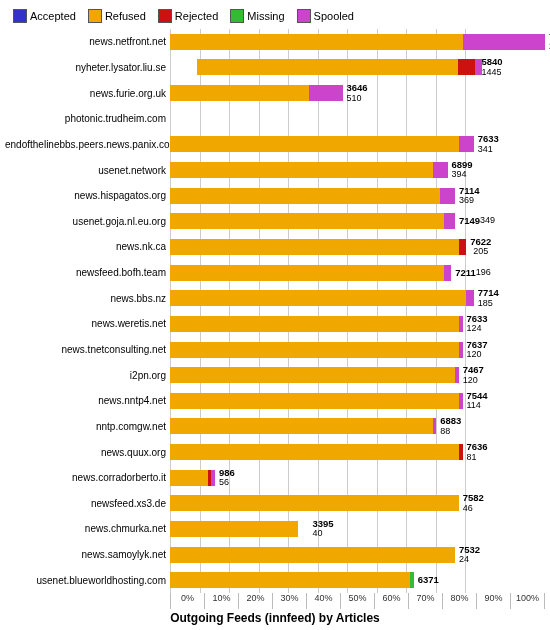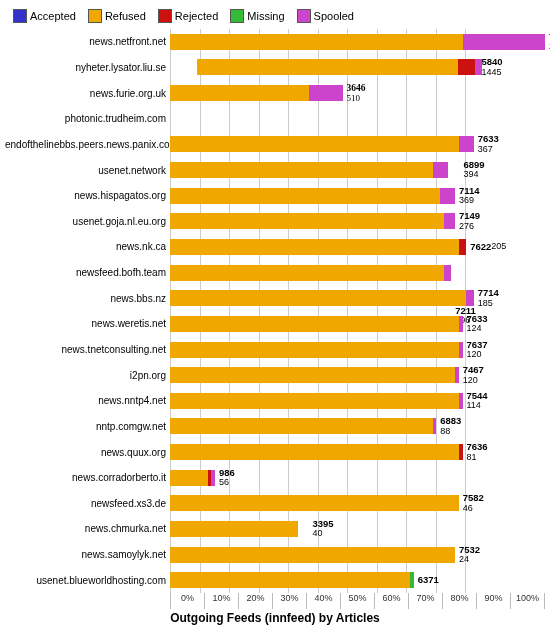--- a/index.html
+++ b/index.html
@@ -186,49 +186,49 @@
               <div class="bar-segment bar-rejected" style="width: 5%;"></div>
               <div class="bar-segment bar-spooled" style="width: 2%;"></div>
               <div style="position: absolute; left: 82.5%; top: 50%; transform: translateY(-50%); display: flex; flex-direction: column; line-height: 1.1; padding-left: 2px;">
                 <span class="val-main">5840</span>
                 <span class="val-sub">1445</span>
               </div>
             </div>
           </div>
           <div class="chart-row">
             <div class="row-label">news.furie.org.uk</div>
-            <div class="bar-area" style="position: relative; font-family: Liberation Serif, serif;">
+            <div class="bar-area" style="position: relative;">
               <div class="bar-segment bar-refused" style="width: 37%;"></div>
               <div class="bar-segment bar-spooled" style="width: 9%;"></div>
               <div style="position: absolute; left: 46.5%; top: 50%; transform: translateY(-50%); display: flex; flex-direction: column; line-height: 1.1; padding-left: 2px;">
                 <span class="val-main">3646</span>
                 <span class="val-sub">510</span>
               </div>
             </div>
           </div>
           <div class="chart-row">
             <div class="row-label">photonic.trudheim.com</div>
           </div>
           <div class="chart-row">
             <div class="row-label">endofthelinebbs.peers.news.panix.com</div>
             <div class="bar-area" style="position: relative;">
               <div class="bar-segment bar-refused" style="width: 77%;"></div>
               <div class="bar-segment bar-spooled" style="width: 4%;"></div>
               <div style="position: absolute; left: 81.5%; top: 50%; transform: translateY(-50%); display: flex; flex-direction: column; line-height: 1.1; padding-left: 2px;">
                 <span class="val-main">7633</span>
-                <span class="val-sub">367</span>
+                <span class="val-sub">341</span>
               </div>
             </div>
           </div>
           <div class="chart-row">
             <div class="row-label">usenet.network</div>
             <div class="bar-area" style="position: relative;">
               <div class="bar-segment bar-refused" style="width: 70%;"></div>
               <div class="bar-segment bar-spooled" style="width: 4%;"></div>
-              <div style="position: absolute; left: 74.5%; top: 50%; transform: translateY(-50%); display: flex; flex-direction: column; line-height: 1.1; padding-left: 14px;">
+              <div style="position: absolute; left: 74.5%; top: 50%; transform: translateY(-50%); display: flex; flex-direction: column; line-height: 1.1; padding-left: 2px;">
                 <span class="val-main">6899</span>
                 <span class="val-sub">394</span>
               </div>
             </div>
           </div>
           <div class="chart-row">
             <div class="row-label">news.hispagatos.org</div>
             <div class="bar-area" style="position: relative;">
               <div class="bar-segment bar-refused" style="width: 72%;"></div>
               <div class="bar-segment bar-spooled" style="width: 4%;"></div>
@@ -236,43 +236,43 @@
                 <span class="val-main">7114</span>
                 <span class="val-sub">369</span>
               </div>
             </div>
           </div>
           <div class="chart-row">
             <div class="row-label">usenet.goja.nl.eu.org</div>
             <div class="bar-area" style="position: relative;">
               <div class="bar-segment bar-refused" style="width: 73%;"></div>
               <div class="bar-segment bar-spooled" style="width: 3%;"></div>
-              <div style="position: absolute; left: 76.5%; top: 50%; transform: translateY(-50%); display: flex; flex-direction: column; line-height: 1.1; padding-left: 2px;">
+              <div style="position: absolute; left: 76.5%; top: 50%; transform: translateY(-50%); display: flex; flex-direction: row; line-height: 1.1; padding-left: 2px;">
                 <span class="val-main">7149</span>
-                <span class="val-sub">276</span>
+                <span class="val-sub">349</span>
               </div>
             </div>
           </div>
           <div class="chart-row">
             <div class="row-label">news.nk.ca</div>
             <div class="bar-area" style="position: relative;">
               <div class="bar-segment bar-refused" style="width: 77%;"></div>
               <div class="bar-segment bar-rejected" style="width: 2%;"></div>
-              <div style="position: absolute; left: 79.5%; top: 50%; transform: translateY(-50%); display: flex; flex-direction: row; line-height: 1.1; padding-left: 2px;">
+              <div style="position: absolute; left: 79.5%; top: 50%; transform: translateY(-50%); display: flex; flex-direction: column; line-height: 1.1; padding-left: 2px; align-items: center;">
                 <span class="val-main">7622</span>
                 <span class="val-sub">205</span>
               </div>
             </div>
           </div>
           <div class="chart-row">
             <div class="row-label">newsfeed.bofh.team</div>
             <div class="bar-area" style="position: relative;">
               <div class="bar-segment bar-refused" style="width: 73%;"></div>
               <div class="bar-segment bar-spooled" style="width: 2%;"></div>
-              <div style="position: absolute; left: 75.5%; top: 50%; transform: translateY(-50%); display: flex; flex-direction: column; line-height: 1.1; padding-left: 2px; margin-top: 43px;">
+              <div style="position: absolute; left: 75.5%; top: 50%; transform: translateY(-50%); display: flex; flex-direction: row; line-height: 1.1; padding-left: 2px;">
                 <span class="val-main">7211</span>
                 <span class="val-sub">196</span>
               </div>
             </div>
           </div>
           <div class="chart-row">
             <div class="row-label">news.bbs.nz</div>
             <div class="bar-area" style="position: relative;">
               <div class="bar-segment bar-refused" style="width: 79%;"></div>
               <div class="bar-segment bar-spooled" style="width: 2%;"></div>

